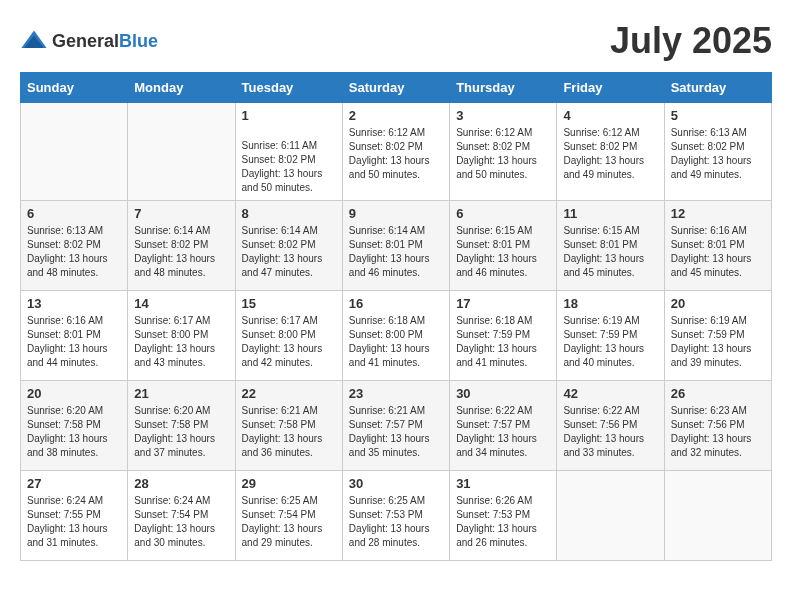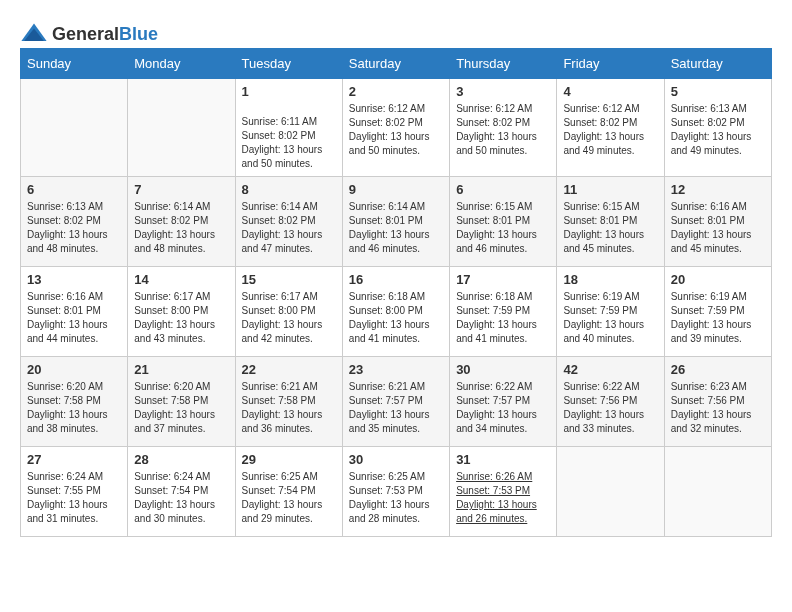--- a/index.html
+++ b/index.html
@@ -7,20 +7,21 @@
       font-family: Arial, sans-serif;
       background: #fff;
       width: 792px;
       min-height: 612px;
       padding: 20px;
     }
     .header {
       display: flex;
       justify-content: space-between;
       align-items: center;
+      margin-bottom: 10px;
     }
     .logo {
       display: flex;
       align-items: center;
       gap: 4px;
     }
     .logo-icon {
       width: 28px;
       height: 28px;
     }
@@ -38,21 +39,21 @@
     }
     table {
       width: 100%;
       border-collapse: collapse;
       table-layout: fixed;
     }
     th {
       background-color: #2a7abf;
       color: white;
       font-size: 13px;
-      font-weight: normal;
+      font-weight: bold;
       padding: 7px 6px;
       text-align: left;
       border: 1px solid #2a7abf;
     }
     td {
       border: 1px solid #ccc;
       vertical-align: top;
       padding: 5px 6px;
       min-height: 80px;
       height: 90px;
@@ -88,20 +89,21 @@
   <div class="logo">
     <svg class="logo-icon" viewBox="0 0 40 40" xmlns="http://www.w3.org/2000/svg">
       <polygon points="20,5 38,30 2,30" fill="#2a7abf"></polygon>
       <polygon points="20,12 34,30 6,30" fill="#1a5a9a"></polygon>
     </svg>
     <div>
       <span style="font-size:18px;font-weight:bold;color:#333;">General</span><span style="font-size:18px;font-weight:bold;color:#2a7abf;">Blue</span>
     </div>
   </div>
   <div class="title-area">
+    <div class="month-title">July 2025</div>
   </div>
 </div>
 
 <table>
   <thead>
     <tr>
       <th>Sunday</th>
       <th>Monday</th>
       <th>Tuesday</th>
       <th>Saturday</th>
@@ -297,21 +299,21 @@
 Daylight: 13 hours and 29 minutes.</div>
         </td>
         <td>
           <span class="day-number">30</span>
           <div class="day-info" style="white-space: pre-line;">Sunrise: 6:25 AM
 Sunset: 7:53 PM
 Daylight: 13 hours and 28 minutes.</div>
         </td>
         <td>
           <span class="day-number">31</span>
-          <div class="day-info" style="white-space: pre-line; text-decoration: underline;">Sunrise: 6:26 AM
+          <div class="day-info" style="white-space: pre-line;">Sunrise: 6:26 AM
 Sunset: 7:53 PM
 Daylight: 13 hours and 26 minutes.</div>
         </td>
         <td class="empty"></td>
         <td class="empty"></td>
       </tr>
     </tbody>
 </table>
 
 </body></html>

